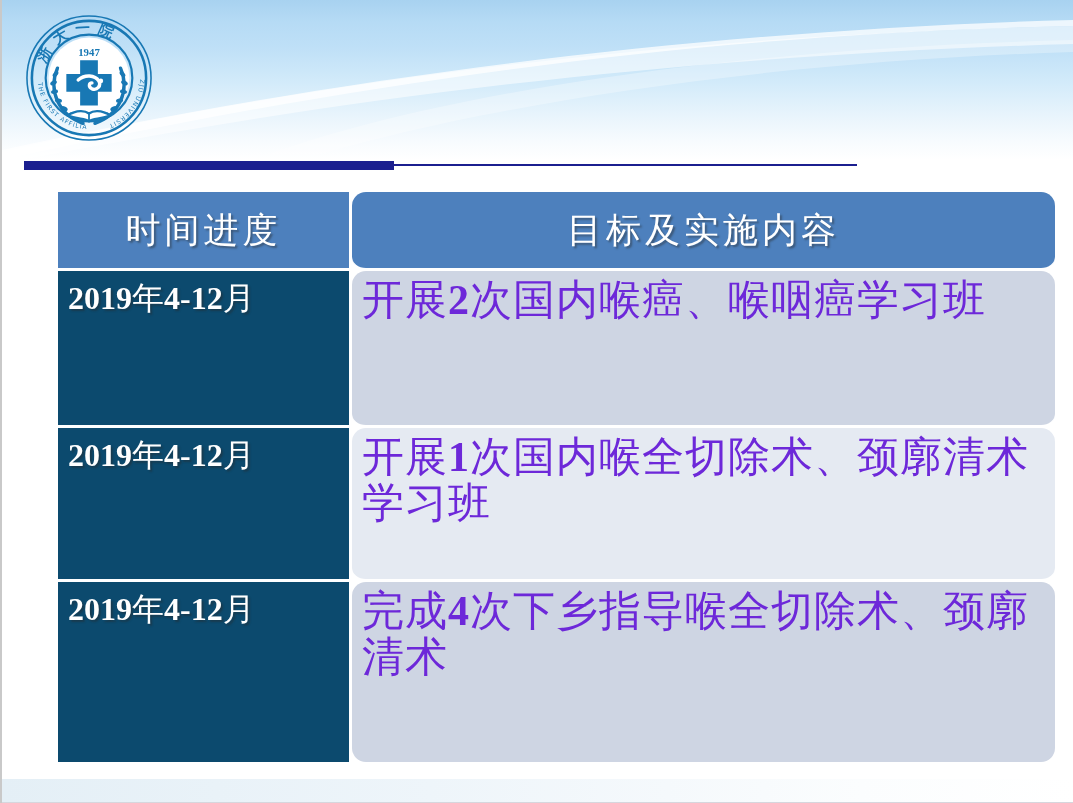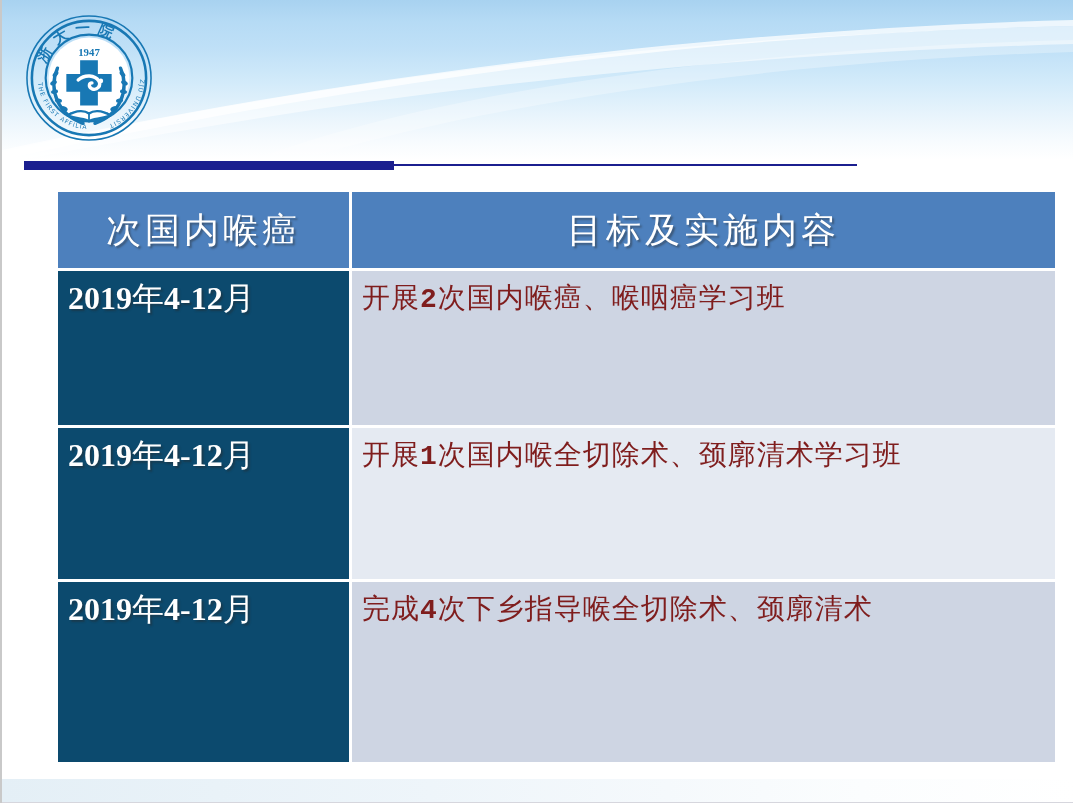--- a/index.html
+++ b/index.html
@@ -83,21 +83,21 @@
     table-layout:fixed;
   }
   #schedule-table td{
     vertical-align:top;
     padding:0;
     border:0;
     border-bottom:3px solid #ffffff;
     border-right:3px solid #ffffff;
   }
   #schedule-table tr:last-child td{border-bottom:0;}
-  #schedule-table td:last-child{border-right:0;}
+  #schedule-table td:last-child{border-right:0;border-radius:14px;}
 
   .col-time{width:294px;}
   .col-content{width:703px;}
 
   .th-cell{
     background:#4d80bd;
     height:76px;
     text-align:center;
     vertical-align:middle !important;
     color:#ffffff;
@@ -113,23 +113,23 @@
     font-family:"Liberation Serif", serif;
     font-size:32px;
     letter-spacing:0px;
     padding:6px 0 0 10px !important;
     text-shadow:2px 2px 2px rgba(40,40,40,0.45);
     white-space:nowrap;
   }
   .time-cell b{font-weight:bold;}
 
   .content-cell{
-    color:#7f1d1d;
-    font-family:Liberation Mono, monospace;
-    font-size:28px;
+    color:#6d28d9;
+    font-family:Liberation Serif, serif;
+    font-size:42px;
     line-height:46px;
     letter-spacing:1px;
     padding:6px 6px 0 10px !important;
   }
   .bg-dark{background:#ced5e3;}
   .bg-light{background:#e5eaf2;}
 
   .r1{height:148px;}
   .r2{height:145px;}
   .r3{height:174px;}
@@ -214,21 +214,21 @@
   <div id="rule-thin"></div>
   <div id="rule-thick"></div>
 
   <table id="schedule-table">
     <colgroup>
       <col class="col-time">
         <col class="col-content">
     </colgroup>
     <tbody>
       <tr>
-        <td class="th-cell">次国内喉癌</td>
+        <td class="th-cell">时间进度</td>
         <td class="th-cell">目标及实施内容</td>
       </tr>
 
       <tr>
         <td class="time-cell r1"><b>2019</b>年<b>4-12</b>月</td>
         <td class="content-cell bg-dark r1">开展<b>2</b>次国内喉癌、喉咽癌学习班</td>
       </tr>
 
       <tr>
         <td class="time-cell r2"><b>2019</b>年<b>4-12</b>月</td>

